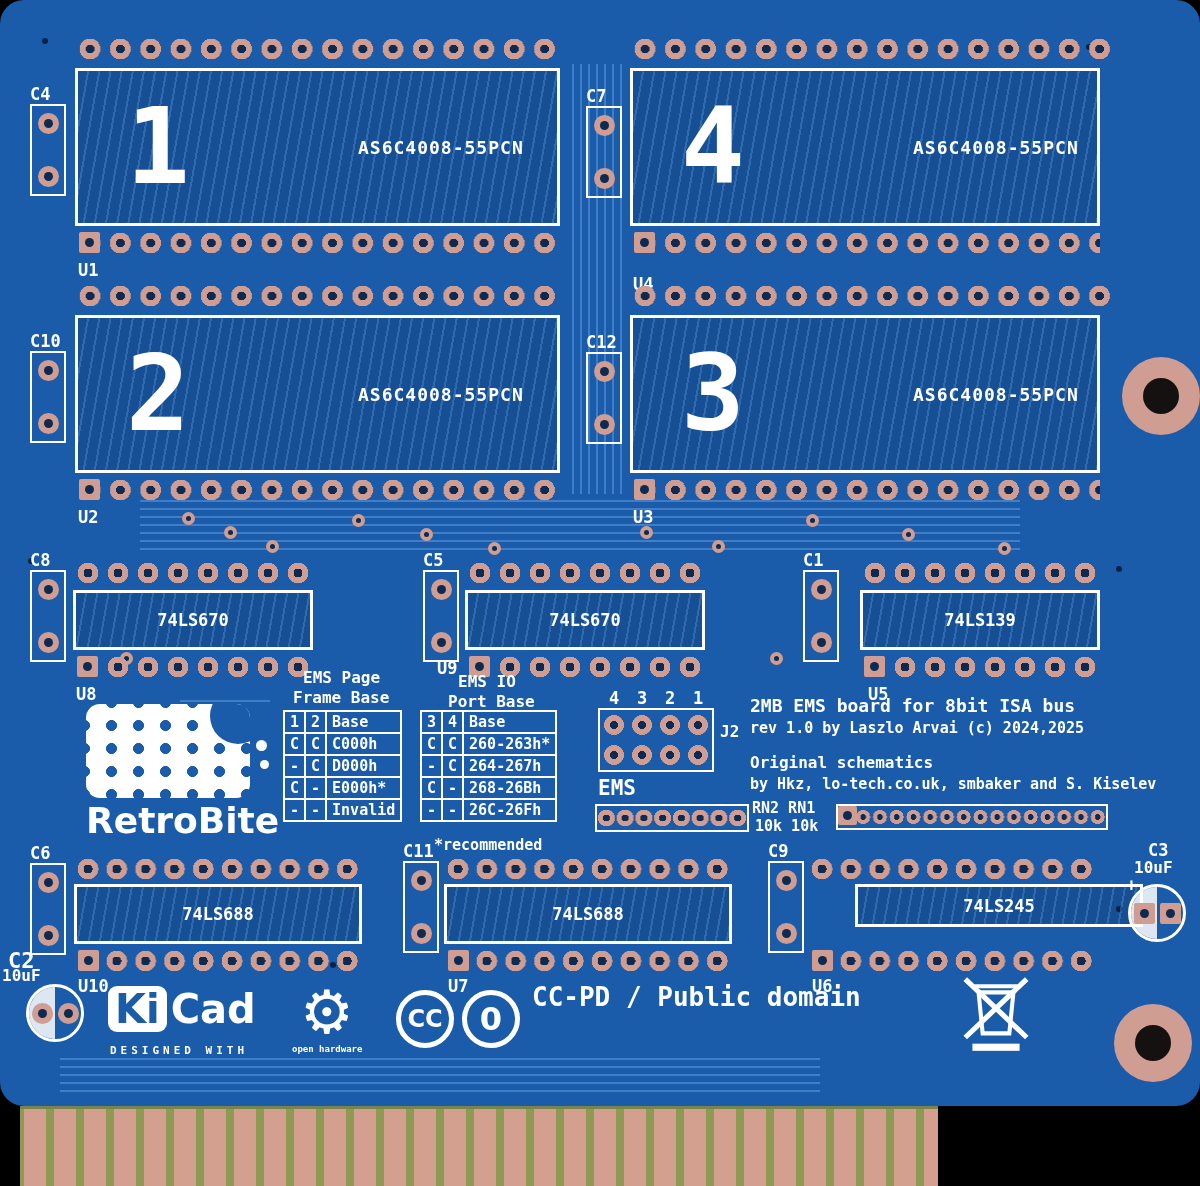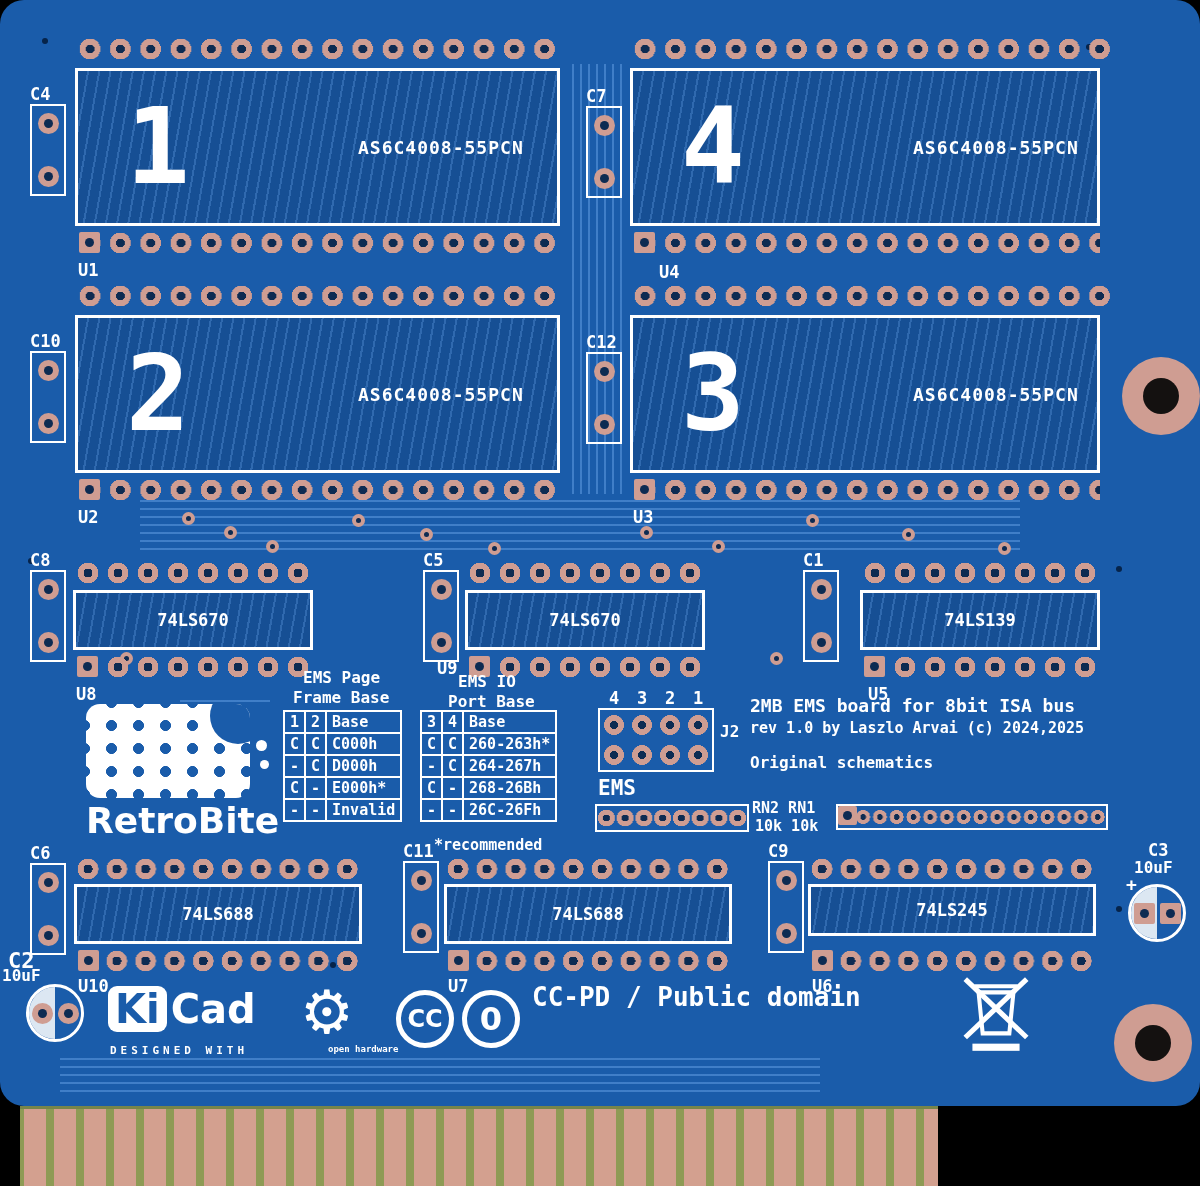--- a/index.html
+++ b/index.html
@@ -165,21 +165,21 @@
   </div>
 
   <div class="dip" style="left:630px;top:38px;width:485px;">
     <div class="prow p32" style="top:0;"></div>
     <div class="body" style="top:30px;height:158px;width:470px;">
       <span class="num">4</span>
       <span class="part">AS6C4008-55PCN</span>
     </div>
     <div class="prow p32" style="top:194px;width:470px;"></div>
     <div class="sqpad" style="left:4px;top:194px;"></div>
-    <span class="ref" style="left:3px;top:224px;margin-left:26px;">U4</span>
+    <span class="ref" style="left:3px;top:236px;">U4</span>
   </div>
 
   <div class="dip" style="left:75px;top:285px;width:485px;">
     <div class="prow p32" style="top:0;"></div>
     <div class="body" style="top:30px;height:158px;">
       <span class="num">2</span>
       <span class="part">AS6C4008-55PCN</span>
     </div>
     <div class="prow p32" style="top:194px;"></div>
     <div class="sqpad" style="left:4px;top:194px;"></div>
@@ -242,21 +242,21 @@
     <div class="body" style="top:26px;height:60px;">
       <span class="partc">74LS688</span>
     </div>
     <div class="prow p20" style="top:92px;"></div>
     <div class="sqpad" style="left:4px;top:92px;"></div>
     <span class="ref" style="left:4px;top:118px;">U7</span>
   </div>
 
   <div class="dip" style="left:808px;top:858px;width:288px;">
     <div class="prow p20" style="top:0;"></div>
-    <div class="body" style="top:26px;height:52px;">
+    <div class="body" style="top:26px;height:43px;margin-left:47px;">
       <span class="partc">74LS245</span>
     </div>
     <div class="prow p20" style="top:92px;"></div>
     <div class="sqpad" style="left:4px;top:92px;"></div>
     <span class="ref" style="left:4px;top:118px;">U6</span>
   </div>
 
   <div class="cap" style="left:30px;top:84px;">
     <span class="lbl">C4</span>
     <div class="capbody">
@@ -423,37 +423,38 @@
       <td>-</td>
       <td>26C-26Fh</td>
     </tr>
   </tbody>
     </table>
   <span class="silk" style="left:434px;top:836px;font-size:15px;">*recommended</span>
 
   <span class="silk" style="left:750px;top:695px;font-size:18px;">2MB EMS board for 8bit ISA bus</span>
   <span class="silk" style="left:750px;top:719px;font-size:15px;">rev 1.0 by Laszlo Arvai (c) 2024,2025</span>
   <span class="silk" style="left:750px;top:753px;font-size:16px;">Original schematics</span>
+  <span class="silk" style="left:750px;top:775px;font-size:15px;">by Hkz, lo-tech.co.uk, smbaker and S. Kiselev</span>
 
   <div style="position:absolute;left:86px;top:704px;width:200px;height:140px;">
     <div class="cookie">
       <div class="bite" style="right:-16px;top:-16px;"></div>
     </div>
     <div class="crumb" style="left:170px;top:36px;width:11px;height:11px;"></div>
     <div class="crumb" style="left:174px;top:56px;width:9px;height:9px;"></div>
     <span class="rbtext" style="left:0;top:96px;">RetroBite</span>
   </div>
 
   <div style="position:absolute;left:108px;top:986px;">
     <span class="ki">Ki</span><span class="cad">Cad</span>
     <span class="kitag silk" style="left:2px;top:58px;">DESIGNED WITH</span>
   </div>
 
   <span class="gear" style="left:300px;top:982px;">⚙</span>
-  <span class="oshwtxt silk" style="left:292px;top:1044px;margin-left:36px;">open hardware</span>
+  <span class="oshwtxt silk" style="left:292px;top:1044px;">open hardware</span>
 
   <div class="badge" style="left:396px;top:990px;font-size:24px;">
     <span>CC</span>
   </div>
   <div class="badge" style="left:462px;top:990px;font-size:32px;">
     <span>0</span>
   </div>
 
   <span class="silk" style="left:532px;top:982px;font-size:26px;">CC-PD / Public domain</span>
 

